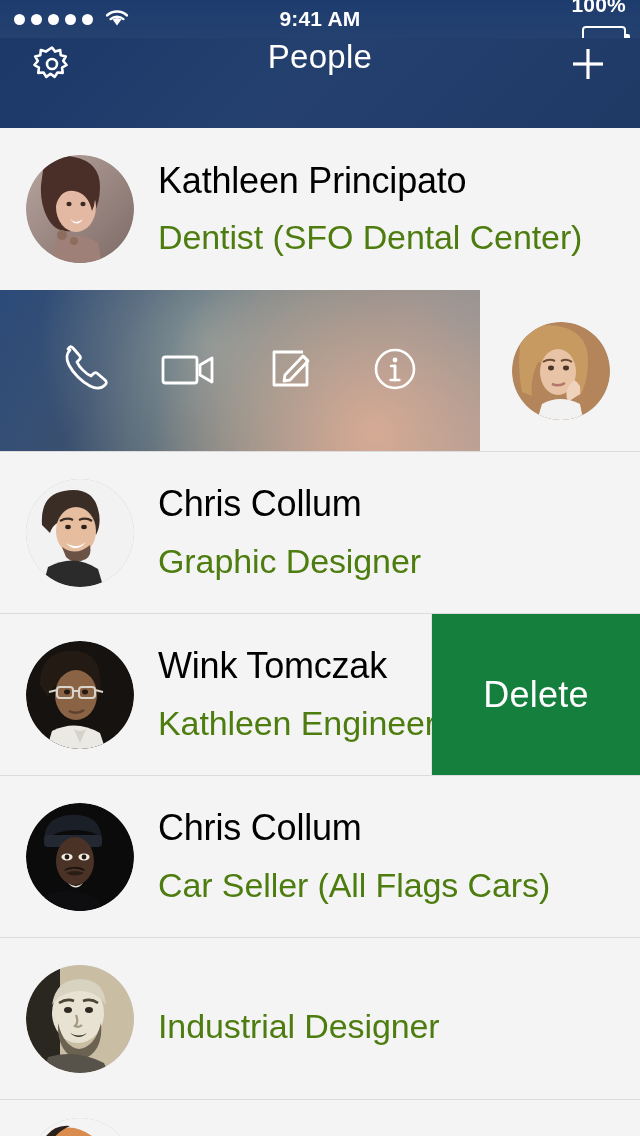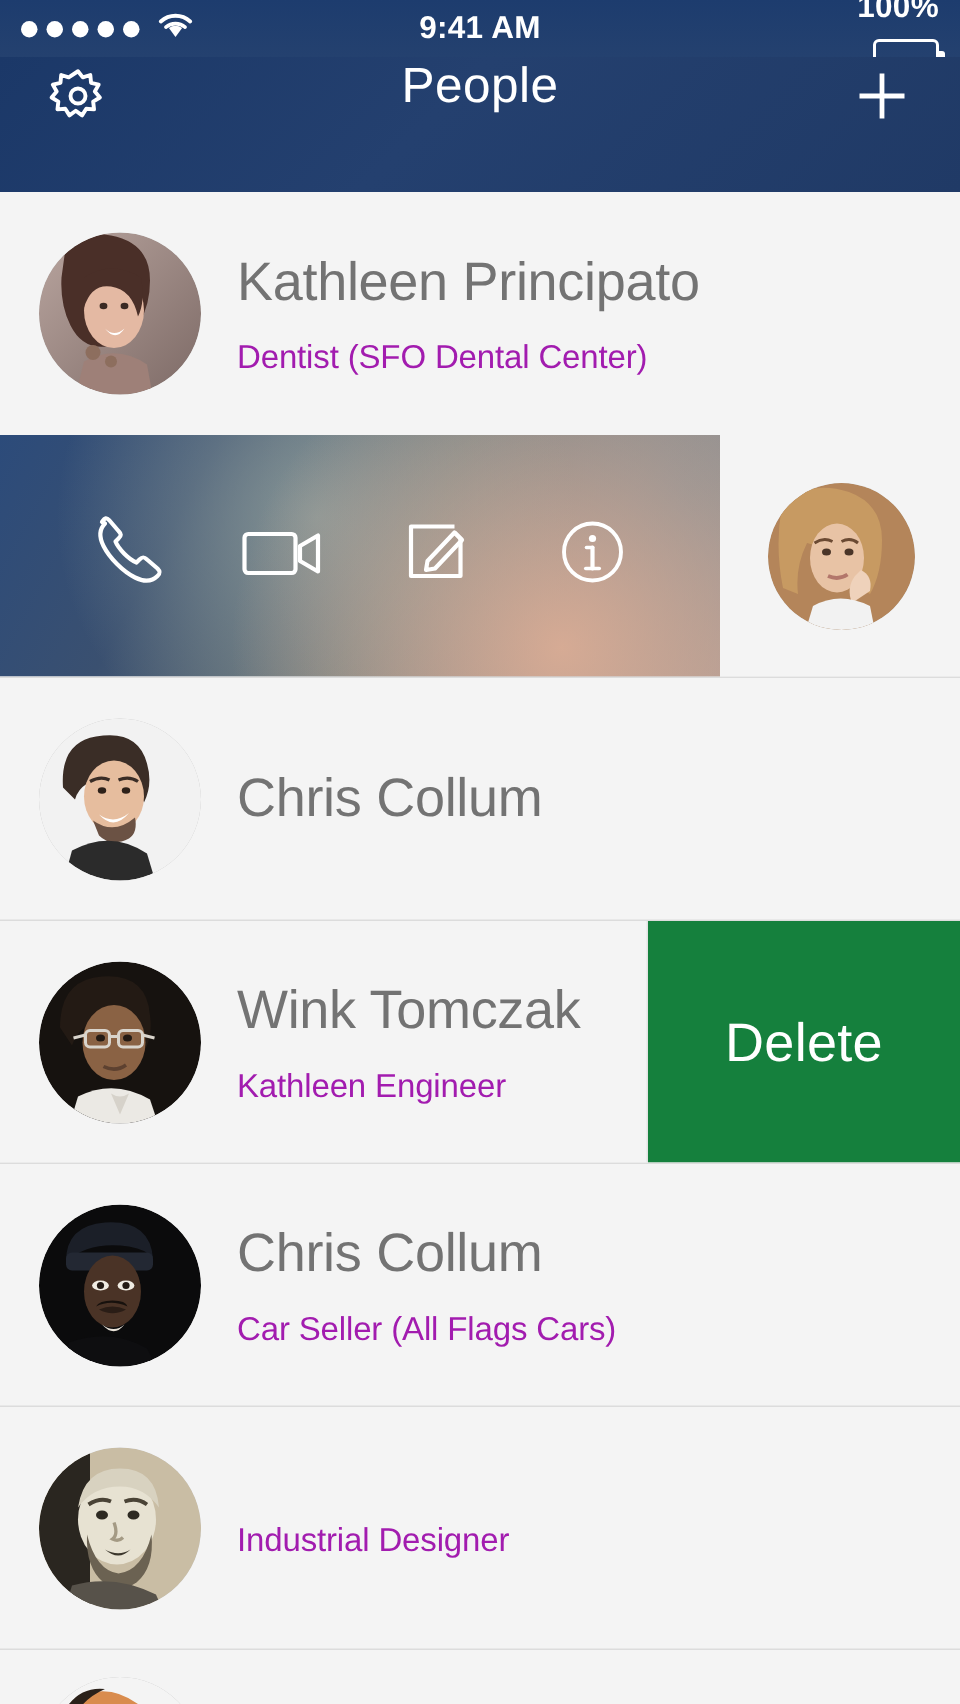--- a/index.html
+++ b/index.html
@@ -83,26 +83,26 @@
   .avatar{
     width:108px; height:108px; border-radius:50%;
     flex:0 0 108px;
     overflow:hidden;
     background:#cfcfcf;
     position:relative;
   }
   .avatar svg{ display:block; width:100%; height:100%; }
   .row-text{ margin-left:24px; min-width:0; }
   .row-name{
-    font-size:36px; font-weight:400; color:#737373;
+    font-size:36px; font-weight:400; color:#000000;
     letter-spacing:-0.2px; line-height:1.12;
     white-space:nowrap;
   }
   .row-sub{
-    font-size:22px; color:#a21caf; margin-top:17px;
+    font-size:34px; color:#4d7c0f; margin-top:17px;
     letter-spacing:-0.1px; line-height:1.15;
     white-space:nowrap;
   }
 
   
   .action-row{
     position:relative;
     height:162px;
     display:flex;
     border-bottom:1px solid #dcdcdc;
@@ -342,20 +342,21 @@
           <path d="M34 42 q7 -4 13 -1" stroke="#3a2d26" stroke-width="2.2" fill="none"></path>
           <path d="M53 41 q7 -3 13 1" stroke="#3a2d26" stroke-width="2.2" fill="none"></path>
           <path d="M40 64 q10 7 20 -1 q-10 12 -20 1 Z" fill="#ffffff"></path>
           <path d="M36 68 q14 10 28 -2 q2 10 -4 14 q-12 6 -20 -2 Z" fill="#6b5244"></path>
           <path d="M22 88 q26 -14 50 2 l6 20 -62 0 Z" fill="#2b2b2b"></path>
         </g>
       </svg>
     </div>
     <div class="row-text">
       <div class="row-name">Chris Collum</div>
+      <div class="row-sub">Graphic Designer</div>
     </div>
   </div>
 
   <div class="swipe-row">
     <div class="swipe-content">
       <div class="avatar">
         <svg viewBox="0 0 108 108" preserveAspectRatio="xMidYMid slice">
           <defs>
               <clipPath id="cp4">
                 <circle cx="54" cy="54" r="54"></circle>

